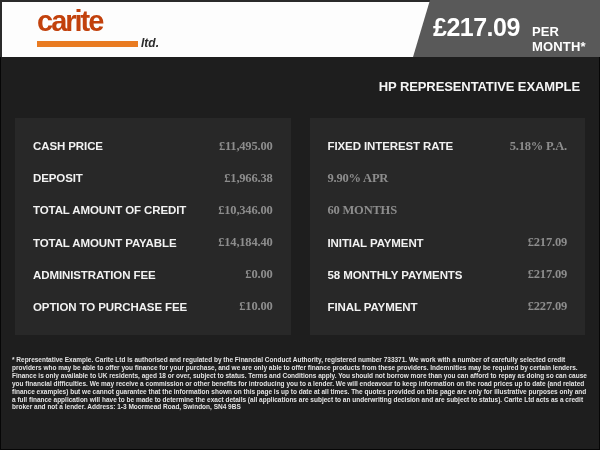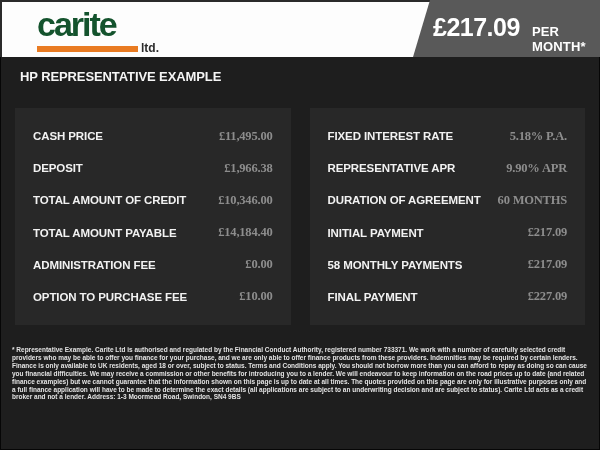--- a/index.html
+++ b/index.html
@@ -14,41 +14,41 @@
     background:var(--background,#1e1e1e);
     box-shadow:inset 0 0 0 1px rgba(0,0,0,.8);
   }
   
   .topbar{
     position:relative;height:57px;background:#fdfdfd;
     box-shadow:inset 2px 2px 0 rgba(20,20,20,.9);
   }
   .logo{position:absolute;left:37px;top:7px;width:124px;}
   .logo-word{
-    font-size:34px;font-weight:800;letter-spacing:-2px;line-height:1;
-    color:#14532d;
+    font-size:29px;font-weight:800;letter-spacing:-2px;line-height:1;
+    color:#c2410c;
   }
-  .logo-bottom{display:flex;align-items:flex-end;margin-top:1px;}
+  .logo-bottom{display:flex;align-items:flex-end;margin-top:1px;font-style:italic;}
   .logo-bar{width:101px;height:6px;background:var(--accent-orange,#e97b22);margin-bottom:2px;}
   .logo-ltd{font-size:12px;font-weight:800;color:#2c2c2c;line-height:1;margin-left:3px;}
   
   .price-ribbon{
     position:absolute;top:0;right:0;width:187px;height:57px;
     background:var(--banner-gray,#595959);
     clip-path:polygon(17px 0,100% 0,100% 100%,0 100%);
     display:flex;align-items:baseline;
     padding:15px 4px 0 20px;box-sizing:border-box;
     color:#fff;
   }
   .price-amount{font-size:25px;font-weight:800;line-height:1;letter-spacing:-0.5px;}
   .price-period{font-size:13px;font-weight:800;margin-left:12px;letter-spacing:0.2px;}
   
   .section-title{
-    padding:12px 20px 0;
-    color:#f5f5f5;font-size:13px;font-weight:800;letter-spacing:-0.1px;
+    padding:22px 20px 0;
+    color:#f5f5f5;font-size:13px;font-weight:800;letter-spacing:-0.1px;text-align:right;
   }
   
   .columns{display:flex;gap:19px;margin:24px 15px 0;text-align:center;}
   .panel{
     flex:1;height:217px;box-sizing:border-box;
     background:var(--panel,#282828);
     padding:12px 18px;
     display:flex;flex-direction:column;
   }
   .row{flex:1;display:flex;align-items:center;justify-content:space-between;}
@@ -108,25 +108,23 @@
           <span class="label">OPTION TO PURCHASE FEE</span>
           <span class="value">£10.00</span>
         </div>
       </div>
     <div class="panel">
         <div class="row">
           <span class="label">FIXED INTEREST RATE</span>
           <span class="value">5.18% P.A.</span>
         </div>
         <div class="row">
-          <span class="label">REPRESENTATIVE APR</span>
           <span class="value">9.90% APR</span>
         </div>
         <div class="row">
-          <span class="label">DURATION OF AGREEMENT</span>
           <span class="value">60 MONTHS</span>
         </div>
         <div class="row">
           <span class="label">INITIAL PAYMENT</span>
           <span class="value">£217.09</span>
         </div>
         <div class="row">
           <span class="label">58 MONTHLY PAYMENTS</span>
           <span class="value">£217.09</span>
         </div>

